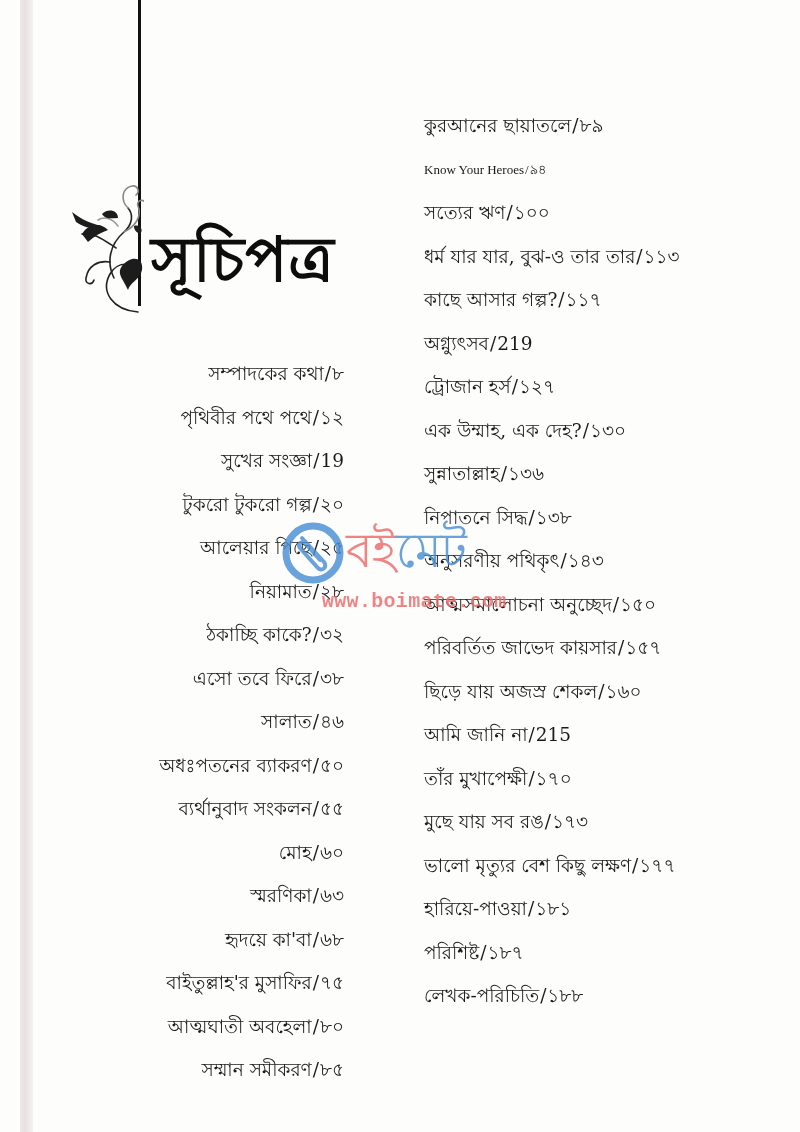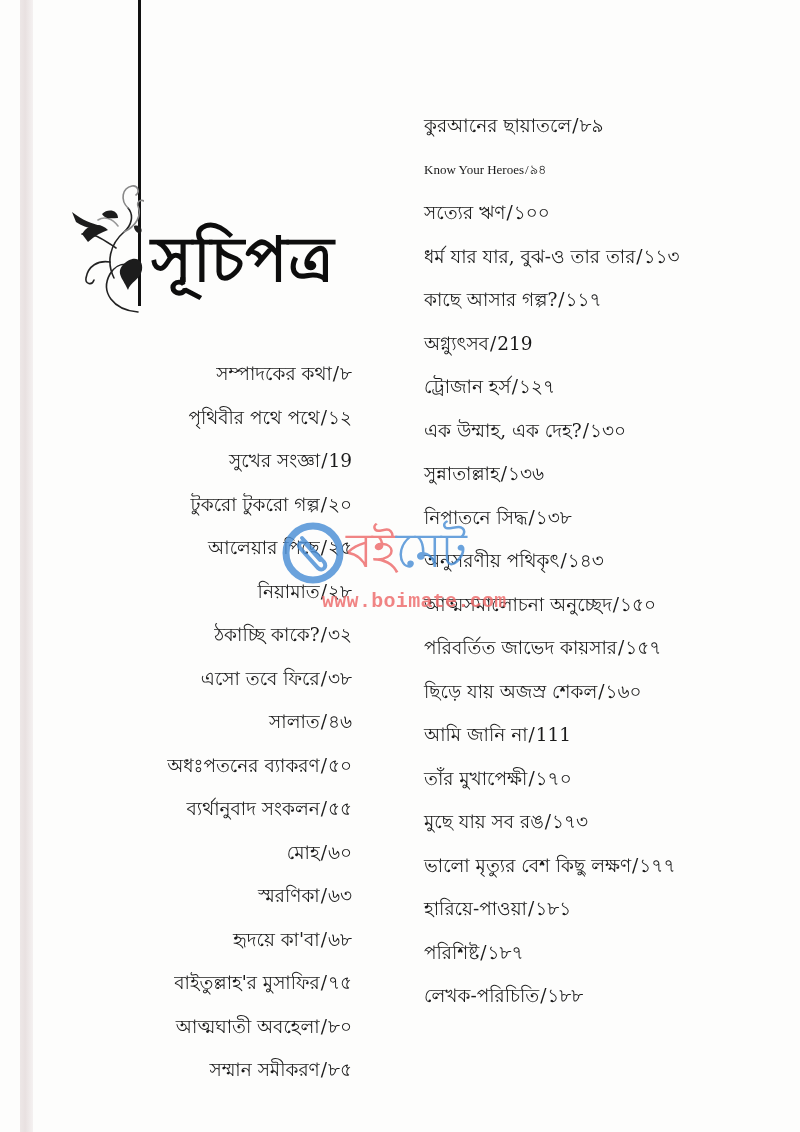--- a/index.html
+++ b/index.html
@@ -19,21 +19,21 @@
     background: #111;
   }
   .ornament { position: absolute; left: 58px; top: 170px; width: 86px; height: 145px; }
   .title {
     position: absolute; left: 151px; top: 218px;
     font-family: "DejaVu Sans", sans-serif; font-weight: bold;
     font-size: 62px; line-height: 84px; letter-spacing: 1px; color: #0d0d0d;
     white-space: nowrap;
   }
   .col-right { position: absolute; left: 424px; top: 104px; }
-  .col-left  { position: absolute; left: 60px; width: 292px; top: 352px; }
+  .col-left  { position: absolute; left: 52px; width: 292px; top: 352px; }
   .entry {
     height: 43.5px; line-height: 43.5px; font-size: 18.5px; white-space: nowrap;
   }
   .col-left .entry { text-align: right; }
   .entry .sep { padding: 0 1px; }
   .entry.latin { font-family: "Liberation Serif", serif; font-size: 13px; }
   .watermark {
     position: absolute; left: 282px; top: 520px; width: 240px; height: 95px;
     pointer-events: none; opacity: 0.82;
   }
@@ -103,21 +103,21 @@
     <div class="entry"><span>কাছে আসার গল্প?</span><span class="sep">/</span><span>১১৭</span></div>
     <div class="entry"><span>অগ্ন্যুৎসব</span><span class="sep">/</span><span>219</span></div>
     <div class="entry"><span>ট্রোজান হর্স</span><span class="sep">/</span><span>১২৭</span></div>
     <div class="entry"><span>এক উম্মাহ, এক দেহ?</span><span class="sep">/</span><span>১৩০</span></div>
     <div class="entry"><span>সুন্নাতাল্লাহ</span><span class="sep">/</span><span>১৩৬</span></div>
     <div class="entry"><span>নিপাতনে সিদ্ধ</span><span class="sep">/</span><span>১৩৮</span></div>
     <div class="entry"><span>অনুসরণীয় পথিকৃৎ</span><span class="sep">/</span><span>১৪৩</span></div>
     <div class="entry"><span>আত্মসমালোচনা অনুচ্ছেদ</span><span class="sep">/</span><span>১৫০</span></div>
     <div class="entry"><span>পরিবর্তিত জাভেদ কায়সার</span><span class="sep">/</span><span>১৫৭</span></div>
     <div class="entry"><span>ছিড়ে যায় অজস্র শেকল</span><span class="sep">/</span><span>১৬০</span></div>
-    <div class="entry"><span>আমি জানি না</span><span class="sep">/</span><span>111</span></div>
+    <div class="entry"><span>আমি জানি না</span><span class="sep">/</span><span>215</span></div>
     <div class="entry"><span>তাঁর মুখাপেক্ষী</span><span class="sep">/</span><span>১৭০</span></div>
     <div class="entry"><span>মুছে যায় সব রঙ</span><span class="sep">/</span><span>১৭৩</span></div>
     <div class="entry"><span>ভালো মৃত্যুর বেশ কিছু লক্ষণ</span><span class="sep">/</span><span>১৭৭</span></div>
     <div class="entry"><span>হারিয়ে-পাওয়া</span><span class="sep">/</span><span>১৮১</span></div>
     <div class="entry"><span>পরিশিষ্ট</span><span class="sep">/</span><span>১৮৭</span></div>
     <div class="entry"><span>লেখক-পরিচিতি</span><span class="sep">/</span><span>১৮৮</span></div>
   </div>
 
 <div class="watermark">
   <svg class="clip-icon" viewBox="0 0 62 62">

